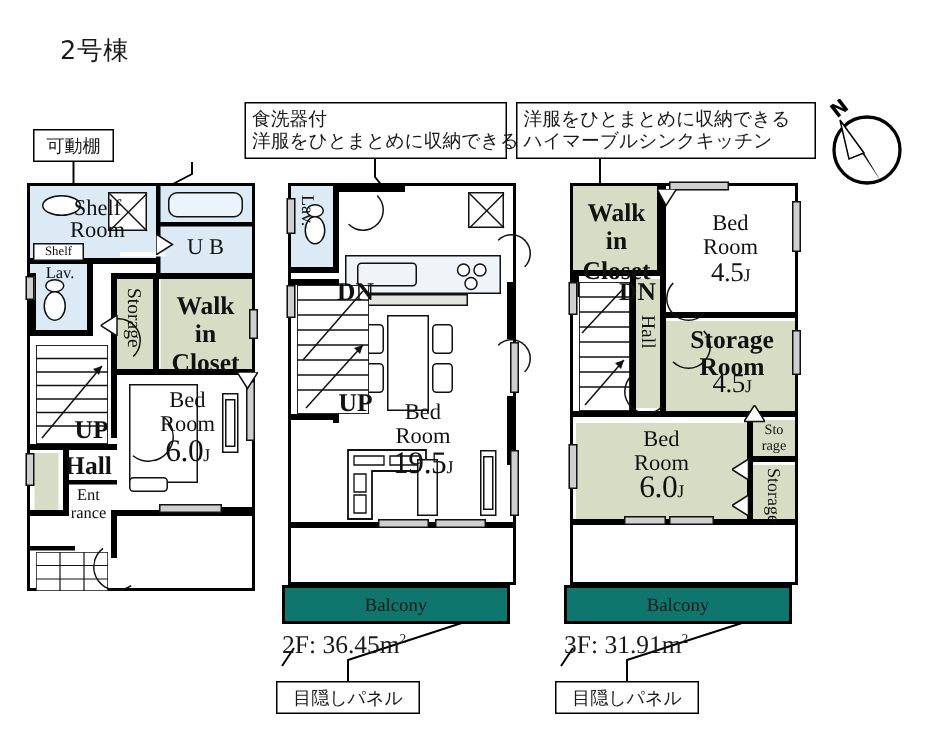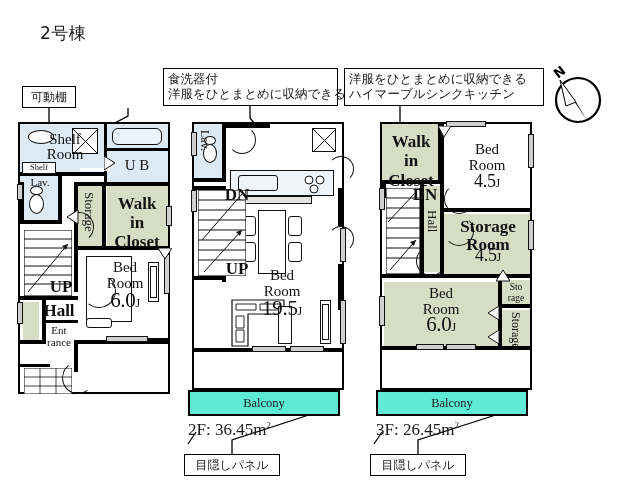--- a/index.html
+++ b/index.html
@@ -93,21 +93,21 @@
   
   .fx { position:absolute; border:1.3px solid #111; background:#fff; }
   .fx.r  { border-radius:3px; }
   .fx.rr { border-radius:50%; }
   .fx.tub { border-radius:6px; background:#eaf4fa; }
   .fx.nb { border:none; }
   .door-arc { position:absolute; border:1.2px solid #111; border-radius:50%;
               border-right-color:transparent; border-top-color:transparent; }
   .win { position:absolute; background:#cfcfcf; border:1px solid #111; }
   .balcony {
-    position:absolute; border:2.2px solid #000; background:#5eead4;
+    position:absolute; border:2.2px solid #000; background:#0f766e;
     display:flex; align-items:center; justify-content:center;
     font-family:"Liberation Serif", serif; font-size:12.5px;
   }
   .tri { position:absolute; width:0; height:0; }
 </style>
 </head>
 <body>
 
 <div class="stage">
 
@@ -490,17 +490,17 @@
       <div class="rtxt xs" style="left:120px;top:158px;width:28px;line-height:1.12;font-size:9.5px;">
         <div>Sto</div>
         <div>rage</div>
       </div>
       <div class="vtxt" style="left:128px;top:188px;font-size:12px;">Storage</div>
     </div>
 
     <div class="balcony" style="left:-4px;top:268px;width:152px;height:26px;">Balcony</div>
 
     <div class="area-label" style="left:-4px;top:298px;">
-      <span>3F: 26.45m</span><sup>2</sup>
+      <span>3F: 31.91m</span><sup>2</sup>
     </div>
   </div>
 
 </div>
 
 </body></html>

